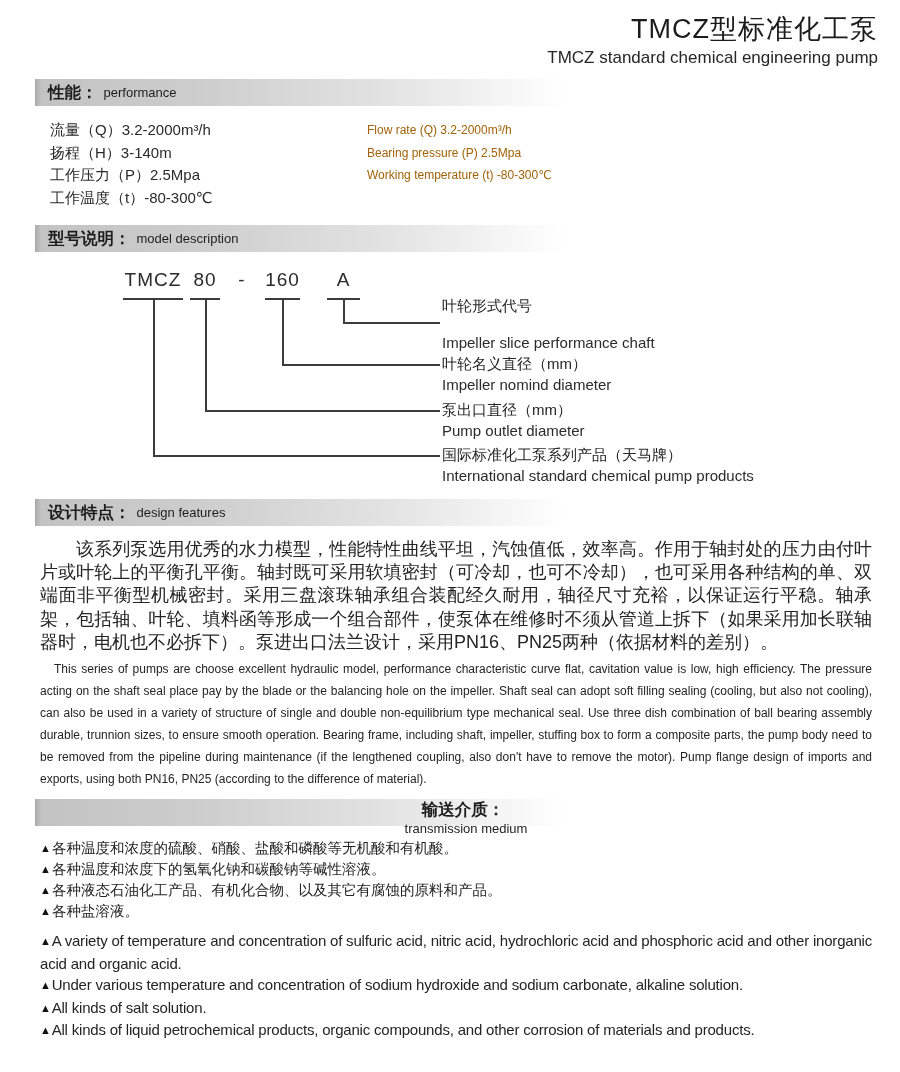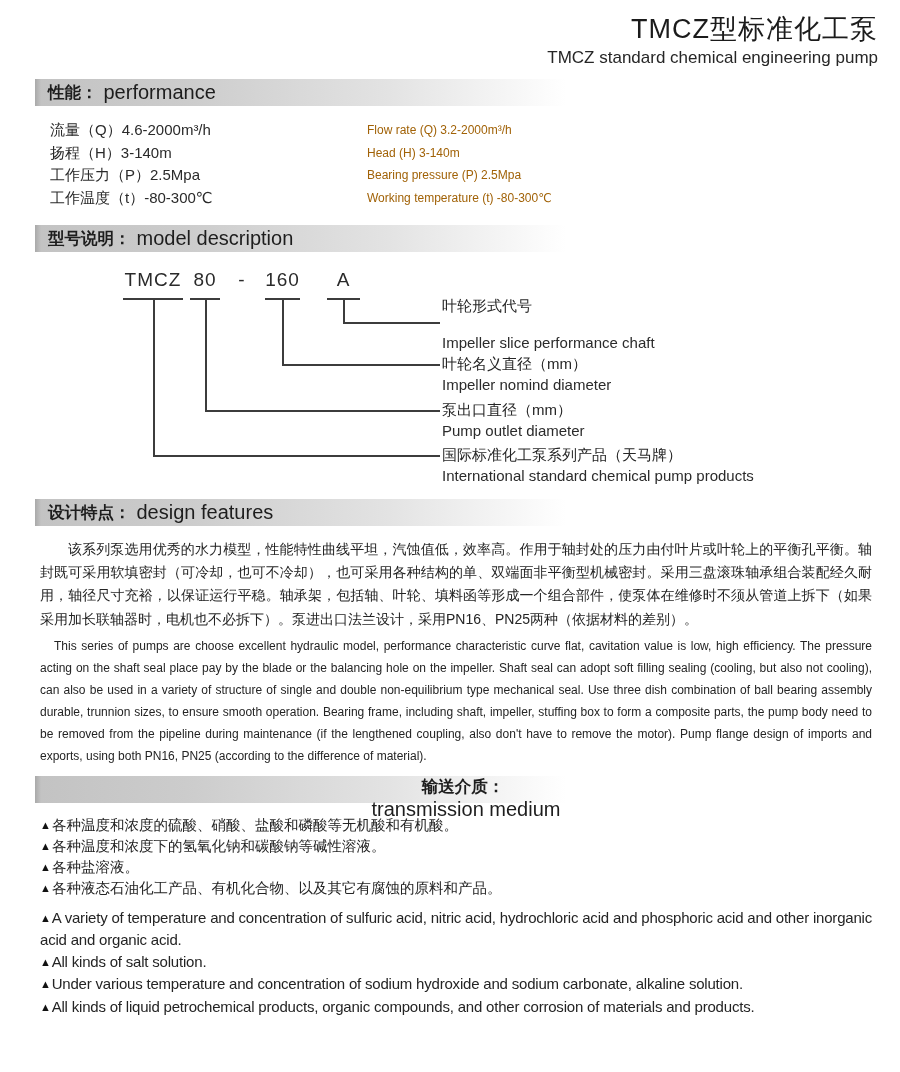--- a/index.html
+++ b/index.html
@@ -11,38 +11,38 @@
   
   .title-block{text-align:right;padding-right:0;}
   .title-zh{font-size:27px;font-weight:500;color:#1b1b1b;line-height:34px;letter-spacing:1px;}
   .title-en{font-size:17px;font-weight:400;color:#262626;line-height:23px;}
   
   .section-bar{
     height:27px;display:flex;align-items:center;padding-left:13px;margin-top:8px;
     background:linear-gradient(90deg,#a9a9a9 0px,#c3c3c3 6px,#cccccc 18%,#e3e3e3 42%,#ffffff 63%,#ffffff 100%);
   }
   .bar-zh{font-size:16.5px;font-weight:700;color:#1d1d1d;}
-  .bar-en{font-size:20px;font-weight:400;color:#1d1d1d;margin-left:6px;}
+  .bar-en{font-size:13px;font-weight:400;color:#1d1d1d;margin-left:6px;}
   
   .specs{display:flex;padding-left:15px;margin-top:13px;}
   .spec-zh{width:273px;}
   .spec-zh div{font-size:15px;line-height:22.5px;color:#2a2a2a;}
   .spec-en{flex:1;}
   .spec-en div{font-size:12px;line-height:22.5px;color:#a16207;margin-left:44px;}
   
   .diagram{position:relative;height:232px;margin-top:13px;}
   .code-part{position:absolute;top:4px;font-size:19px;color:#2a2a2a;text-align:center;letter-spacing:1px;}
   .u{position:absolute;top:33px;height:0;border-top:2px solid #3c3c3c;}
   .vl{position:absolute;width:2px;background:#3c3c3c;}
   .hl{position:absolute;height:2px;background:#3c3c3c;}
   .dlabel{position:absolute;font-size:15px;color:#262626;white-space:nowrap;}
   .dlabel.en{color:#2b2b2b;}
   
   .para-zh{
-    margin:12px 6px 0 5px;font-size:14px;line-height:23.2px;color:#242424;
+    margin:12px 6px 0 5px;font-size:18px;line-height:23.2px;color:#242424;
     text-align:justify;text-indent:2em;
   }
   .para-en{
     margin:4px 6px 0 5px;font-size:12px;line-height:22px;color:#242424;
     text-align:justify;text-indent:14px;
   }
   
   .bullets-zh{margin:12px 6px 0 5px;}
   .bullets-zh .bullet-line{font-size:14.5px;line-height:21px;color:#242424;}
   .bullets-en{margin:8px 6px 0 5px;}
@@ -58,28 +58,27 @@
     <div class="title-zh">TMCZ型标准化工泵</div>
     <div class="title-en">TMCZ standard chemical engineering pump</div>
   </div>
 
   <div class="section-bar" style="margin-top:10px;">
     <span class="bar-zh">性能：</span>
     <span class="bar-en">performance</span>
   </div>
   <div class="specs">
     <div class="spec-zh">
-      <div>流量（Q）4.6-2000m³/h</div>
+      <div>流量（Q）3.2-2000m³/h</div>
       <div>扬程（H）3-140m</div>
       <div>工作压力（P）2.5Mpa</div>
       <div>工作温度（t）-80-300℃</div>
     </div>
     <div class="spec-en">
       <div>Flow rate (Q) 3.2-2000m³/h</div>
-      <div>Head (H) 3-140m</div>
       <div>Bearing pressure (P) 2.5Mpa</div>
       <div>Working temperature (t) -80-300℃</div>
     </div>
   </div>
 
   <div class="section-bar" style="margin-top:16px;">
     <span class="bar-zh">型号说明：</span>
     <span class="bar-en">model description</span>
   </div>
 
@@ -123,23 +122,23 @@
   <div class="para-zh">该系列泵选用优秀的水力模型，性能特性曲线平坦，汽蚀值低，效率高。作用于轴封处的压力由付叶片或叶轮上的平衡孔平衡。轴封既可采用软填密封（可冷却，也可不冷却），也可采用各种结构的单、双端面非平衡型机械密封。采用三盘滚珠轴承组合装配经久耐用，轴径尺寸充裕，以保证运行平稳。轴承架，包括轴、叶轮、填料函等形成一个组合部件，使泵体在维修时不须从管道上拆下（如果采用加长联轴器时，电机也不必拆下）。泵进出口法兰设计，采用PN16、PN25两种（依据材料的差别）。</div>
   <div class="para-en">This series of pumps are choose excellent hydraulic model, performance characteristic curve flat, cavitation value is low, high efficiency. The pressure acting on the shaft seal place pay by the blade or the balancing hole on the impeller. Shaft seal can adopt soft filling sealing (cooling, but also not cooling), can also be used in a variety of structure of single and double non-equilibrium type mechanical seal. Use three dish combination of ball bearing assembly durable, trunnion sizes, to ensure smooth operation. Bearing frame, including shaft, impeller, stuffing box to form a composite parts, the pump body need to be removed from the pipeline during maintenance (if the lengthened coupling, also don't have to remove the motor). Pump flange design of imports and exports, using both PN16, PN25 (according to the difference of material).</div>
 
   <div class="section-bar" style="margin-top:9px;flex-direction:column;">
     <span class="bar-zh">输送介质：</span>
     <span class="bar-en">transmission medium</span>
   </div>
   <div class="bullets-zh">
     <div class="bullet-line"><span class="tri">▲</span><span>各种温度和浓度的硫酸、硝酸、盐酸和磷酸等无机酸和有机酸。</span></div>
     <div class="bullet-line"><span class="tri">▲</span><span>各种温度和浓度下的氢氧化钠和碳酸钠等碱性溶液。</span></div>
+    <div class="bullet-line"><span class="tri">▲</span><span>各种液态石油化工产品、有机化合物、以及其它有腐蚀的原料和产品。</span></div>
     <div class="bullet-line"><span class="tri">▲</span><span>各种盐溶液。</span></div>
-    <div class="bullet-line"><span class="tri">▲</span><span>各种液态石油化工产品、有机化合物、以及其它有腐蚀的原料和产品。</span></div>
   </div>
   <div class="bullets-en">
     <div class="bullet-line"><span class="tri">▲</span><span>A variety of temperature and concentration of sulfuric acid, nitric acid, hydrochloric acid and phosphoric acid and other inorganic acid and organic acid.</span></div>
+    <div class="bullet-line"><span class="tri">▲</span><span>Under various temperature and concentration of sodium hydroxide and sodium carbonate, alkaline solution.</span></div>
     <div class="bullet-line"><span class="tri">▲</span><span>All kinds of salt solution.</span></div>
-    <div class="bullet-line"><span class="tri">▲</span><span>Under various temperature and concentration of sodium hydroxide and sodium carbonate, alkaline solution.</span></div>
     <div class="bullet-line"><span class="tri">▲</span><span>All kinds of liquid petrochemical products, organic compounds, and other corrosion of materials and products.</span></div>
   </div>
 
 </div>
 
 </body></html>

